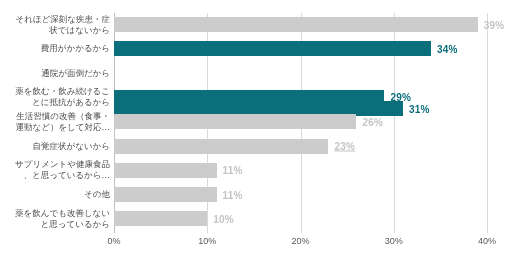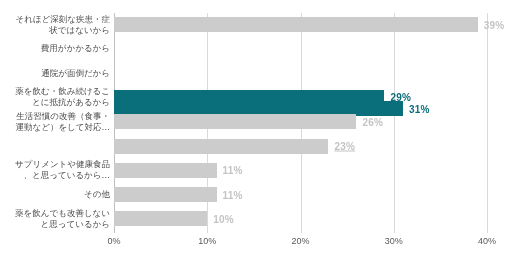--- a/index.html
+++ b/index.html
@@ -125,40 +125,45 @@
 
   <div class="cat-labels">
       <div class="cat-label" style="top: 0.5px;">それほど深刻な疾患・症
 状ではないから</div>
       <div class="cat-label" style="top: 30.3px;">費用がかかるから</div>
       <div class="cat-label" style="top: 54.6px; padding-left: 48px;">通院が面倒だから</div>
       <div class="cat-label" style="top: 73.4px;">薬を飲む・飲み続けるこ
 とに抵抗があるから</div>
       <div class="cat-label" style="top: 97.7px;">生活習慣の改善（食事・
 運動など）をして対応…</div>
+      <div class="cat-label" style="top: 127.5px;">自覚症状がないから</div>
       <div class="cat-label" style="top: 146.3px;">サプリメントや健康食品
 、と思っているから…</div>
       <div class="cat-label" style="top: 176.1px;">その他</div>
       <div class="cat-label" style="top: 194.9px;">薬を飲んでも改善しない
 と思っているから</div>
     </div>
 
   <div class="plot-area">
     <div class="grid-layer">
         <div class="gridline axis-zero" style="left: 0px;"></div>
         <div class="gridline" style="left: 93.25px;"></div>
         <div class="gridline" style="left: 186.5px;"></div>
         <div class="gridline" style="left: 279.75px;"></div>
         <div class="gridline" style="left: 373px;"></div>
       </div>
     <div class="bars-layer">
         <div class="bar-row" style="top: 4px; border-radius: 6px;">
           <div class="bar" style="width: 363.675px;"></div>
           <div class="bar-value" style="left: 369.675px;">39%</div>
         </div>
+        <div class="bar-row" style="top: 28.3px;">
+          <div class="bar highlight" style="width: 317.05px;"></div>
+          <div class="bar-value highlight" style="left: 323.05px;">34%</div>
+        </div>
         <div class="bar-row" style="top: 64px; margin-top: 24px;">
           <div class="bar highlight" style="width: 289.075px;"></div>
           <div class="bar-value highlight" style="left: 295.075px;">31%</div>
         </div>
         <div class="bar-row" style="top: 76.9px; text-align: center;">
           <div class="bar highlight" style="width: 270.425px;"></div>
           <div class="bar-value highlight" style="left: 276.425px;">29%</div>
         </div>
         <div class="bar-row" style="top: 101.2px;">
           <div class="bar" style="width: 242.45px;"></div>

